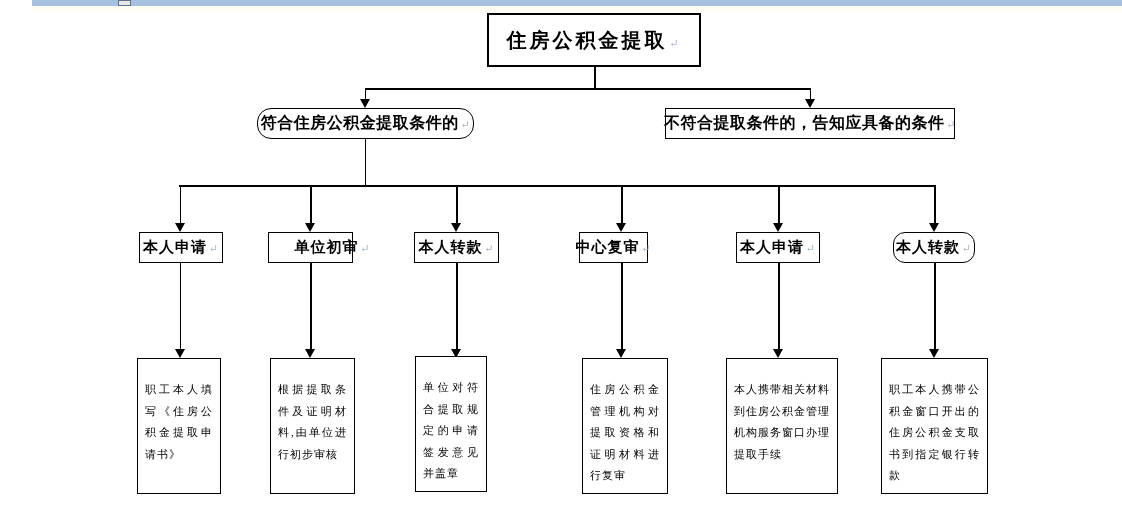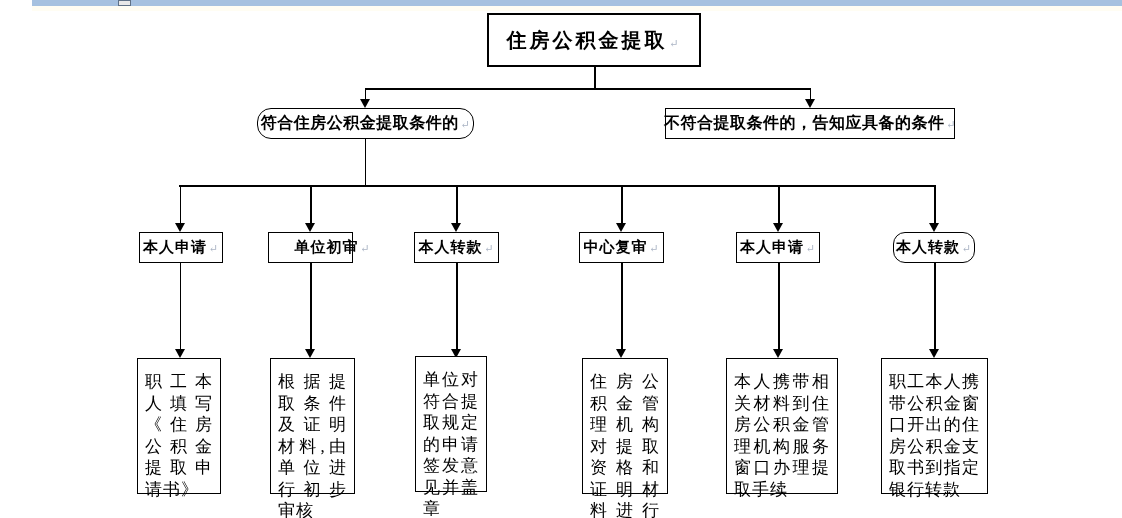--- a/index.html
+++ b/index.html
@@ -12,22 +12,22 @@
   .band{position:absolute;left:0;top:6px;width:1122px;height:5px;background:#fffdf3;}
   .box{
     position:absolute;box-sizing:border-box;border:1px solid #000;background:#fff;
     display:flex;align-items:center;justify-content:center;
     font-weight:bold;text-align:center;white-space:nowrap;
   }
   .title-box{border-width:2px;font-size:20px;letter-spacing:3px;}
   .l2{font-size:16px;letter-spacing:0.5px;}
   .l3{font-size:15px;letter-spacing:1px;}
   .detail{
-    display:block;font-weight:normal;font-size:17px;line-height:21.5px;
-    padding:12px 7px;text-align:justify;text-justify:inter-ideograph;
+    display:block;font-weight:normal;font-size:11px;line-height:21.5px;
+    padding:20px 7px;text-align:justify;text-justify:inter-ideograph;
     word-break:break-all;letter-spacing:1px;white-space:normal;
   }
   .rmark{font-weight:normal;font-size:11px;color:#aab4c4;margin-left:2px;}
   .vline{position:absolute;width:1.5px;background:#000;}
   .hline{position:absolute;height:1.5px;background:#000;}
   .arrow-down{position:absolute;width:0;height:0;
     border-left:5.5px solid transparent;border-right:5.5px solid transparent;border-top:9px solid #000;}
 </style>
 </head>
 <body>
@@ -75,21 +75,21 @@
 
   <div class="box l3" style="left:107px;top:232px;width:84px;height:31px;">
     <span><span>本人申请</span><span class="rmark">↵</span></span>
   </div>
   <div class="box l3" style="left:236px;top:232px;width:85px;height:31px;padding-left:44px;">
     <span><span>单位初审</span><span class="rmark">↵</span></span>
   </div>
   <div class="box l3" style="left:382px;top:232px;width:85px;height:31px;">
     <span><span>本人转款</span><span class="rmark">↵</span></span>
   </div>
-  <div class="box l3" style="left:547px;top:232px;width:85px;height:31px;">
+  <div class="box l3" style="left:547px;top:232px;width:69px;height:31px;">
     <span><span>中心复审</span><span class="rmark">↵</span></span>
   </div>
   <div class="box l3" style="left:704px;top:232px;width:84px;height:31px;">
     <span><span>本人申请</span><span class="rmark">↵</span></span>
   </div>
   <div class="box l3" style="left:861px;top:232px;width:82px;height:31px;border-radius:12px;">
     <span><span>本人转款</span><span class="rmark">↵</span></span>
   </div>
 
   <div class="vline" style="left:147.5px;top:263px;height:86px;"></div>

